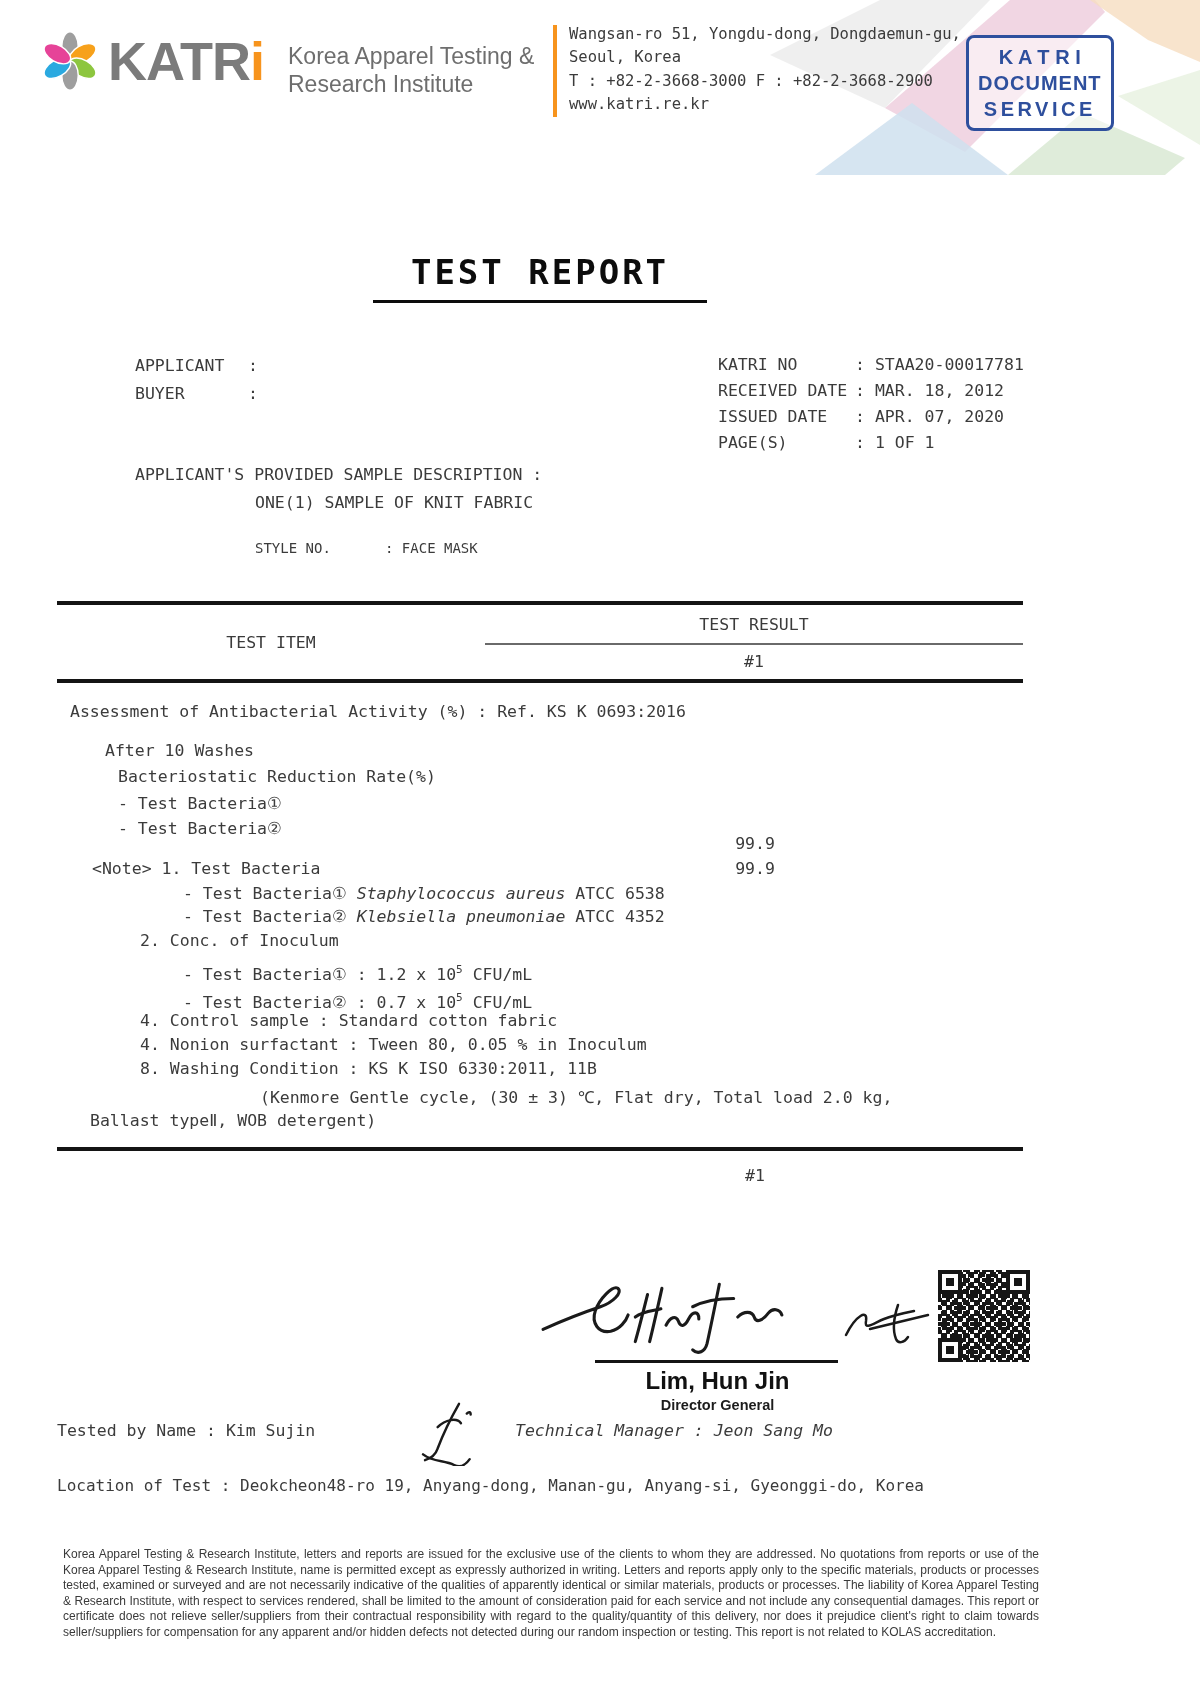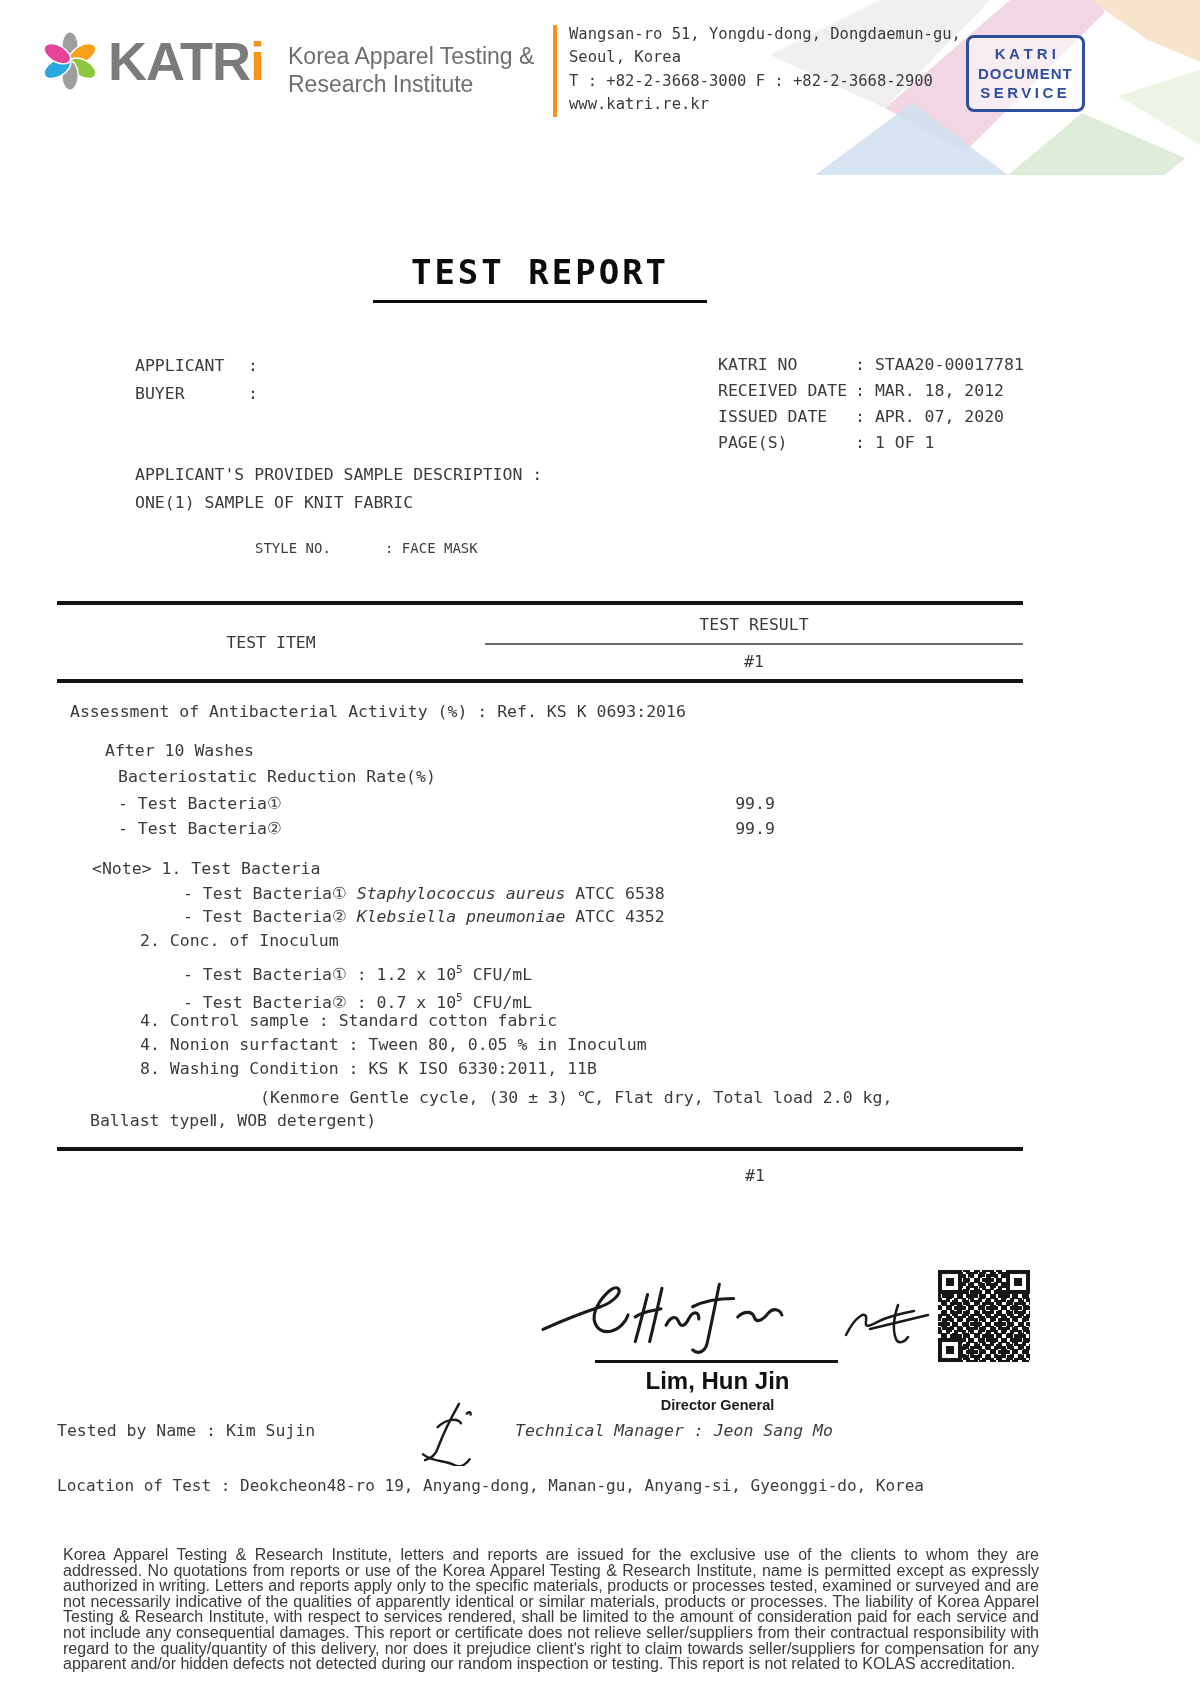--- a/index.html
+++ b/index.html
@@ -16,57 +16,57 @@
   .logo-icon { position:absolute; left:36px; top:26px; width:68px; height:68px; }
   .logo-word { position:absolute; left:108px; top:30px; font-size:54px; font-weight:bold;
                letter-spacing:-1px; color:#7b7b7b; z-index:1; }
   .logo-word .li { color:#f7941d; }
   .org { position:absolute; left:288px; top:42px; font-size:23px; color:#6e6e6e; line-height:1.22; z-index:1; }
   .addr-bar { position:absolute; left:553px; top:25px; width:4px; height:92px; background:#f7941d; z-index:1; }
   .addr { position:absolute; left:569px; top:23px; font-size:15.5px; line-height:1.5; z-index:1; }
   .badge {
     position:absolute; left:966px; top:35px; z-index:2;
     border:3px solid #2e4f9d; border-radius:8px; padding:6px 9px;
-    color:#2e4f9d; font-weight:bold; font-size:15px; line-height:1.3;
+    color:#2e4f9d; font-weight:bold; font-size:20px; line-height:1.3;
     background:rgba(255,255,255,0.55); text-align:center;
   }
   .badge .b2 { letter-spacing:1px; }
   .badge .b3 { letter-spacing:3.5px; }
 
   
   .title-wrap { position:absolute; left:57px; top:252px; width:966px; text-align:center; }
   .title {
     display:inline-block; font-family:"DejaVu Sans Mono","Liberation Mono",monospace;
     font-weight:bold; font-size:34px; letter-spacing:3px; color:#0c0c0c;
     padding:0 38px 8px 38px; border-bottom:3px solid #0c0c0c;
   }
 
   
   .info-left  { position:absolute; left:135px; top:352px; font-size:16.5px; line-height:28px; }
   .info-left  .k { display:inline-block; width:113px; }
   .info-right { position:absolute; left:718px; top:352px; font-size:16.5px; line-height:26px; }
   .info-right .k { display:inline-block; width:137px; }
   .sample-desc { position:absolute; left:135px; top:461px; font-size:16.5px; line-height:28px; }
-  .sample-desc .indent { }
+  .sample-desc .indent { margin-left:120px; }
   .style-row { position:absolute; left:255px; top:540px; font-size:14px; }
   .style-row .k { display:inline-block; width:130px; }
 
   
   .report-table { position:absolute; left:57px; top:601px; width:966px; border-top:4px solid #141414; }
   .thead { display:flex; border-bottom:4px solid #141414; }
   .th-item { width:428px; display:flex; align-items:center; justify-content:center;
              font-size:16.5px; height:74px; }
   .th-result { width:538px; height:74px; }
   .th-result .r1 { height:40px; display:flex; align-items:center; justify-content:center;
                    font-size:16.5px; border-bottom:2px solid #6a6a6a; }
   .th-result .r2 { height:32px; display:flex; align-items:center; justify-content:center; font-size:16.5px; }
   .tbody { position:relative; height:468px; border-bottom:4px solid #141414;
            font-size:16.5px; }
   .ln { position:absolute; white-space:pre; }
-  .res { position:absolute; width:100px; text-align:center; }
+  .res { position:absolute; width:100px; text-align:center;margin-top:40px; }
   .italic { font-style:italic; }
   sup { font-size:11px; }
 
   .sample-ref { position:absolute; left:705px; top:1166px; width:100px; text-align:center; font-size:16.5px; }
 
   
   .sig-director { position:absolute; left:535px; top:1276px; width:260px; height:82px; }
   .sig-line { position:absolute; left:595px; top:1360px; width:243px; border-top:3px solid #141414; }
   .dir-name  { position:absolute; left:570px; top:1367px; width:295px; text-align:center;
                font-weight:bold; font-size:24px; color:#111; }
@@ -84,21 +84,21 @@
       repeating-conic-gradient(#161616 0% 25%, transparent 0% 50%) 3px 2px / 11px 11px,
       #fff; }
   .qr .f { position:absolute; width:24px; height:24px; border:4px solid #161616; background:#fff; }
   .qr .f::after { content:""; position:absolute; inset:4px; background:#161616; }
   .qr .f.tl { left:0; top:0; } .qr .f.tr { right:0; top:0; } .qr .f.bl { left:0; bottom:0; }
 
   .location-row { position:absolute; left:57px; top:1476px; font-size:16px; }
 
   
   .disclaimer { position:absolute; left:63px; top:1547px; width:976px;
-    font-size:16px; line-height:15.6px; text-align:justify; color:#3a3a3a; }
+    font-size:12px; line-height:15.6px; text-align:justify; color:#3a3a3a; }
 </style>
 </head>
 <body>
 
 <div class="page">
 
   <header class="letterhead">
     <svg class="deco" viewBox="0 0 440 175" aria-hidden="true">
       <polygon points="10,55 120,0 230,0 125,108" fill="#e7e7e7" opacity="0.65"></polygon>
       <polygon points="125,108 250,0 335,0 345,12 205,152" fill="#ecc8da" opacity="0.75"></polygon>

